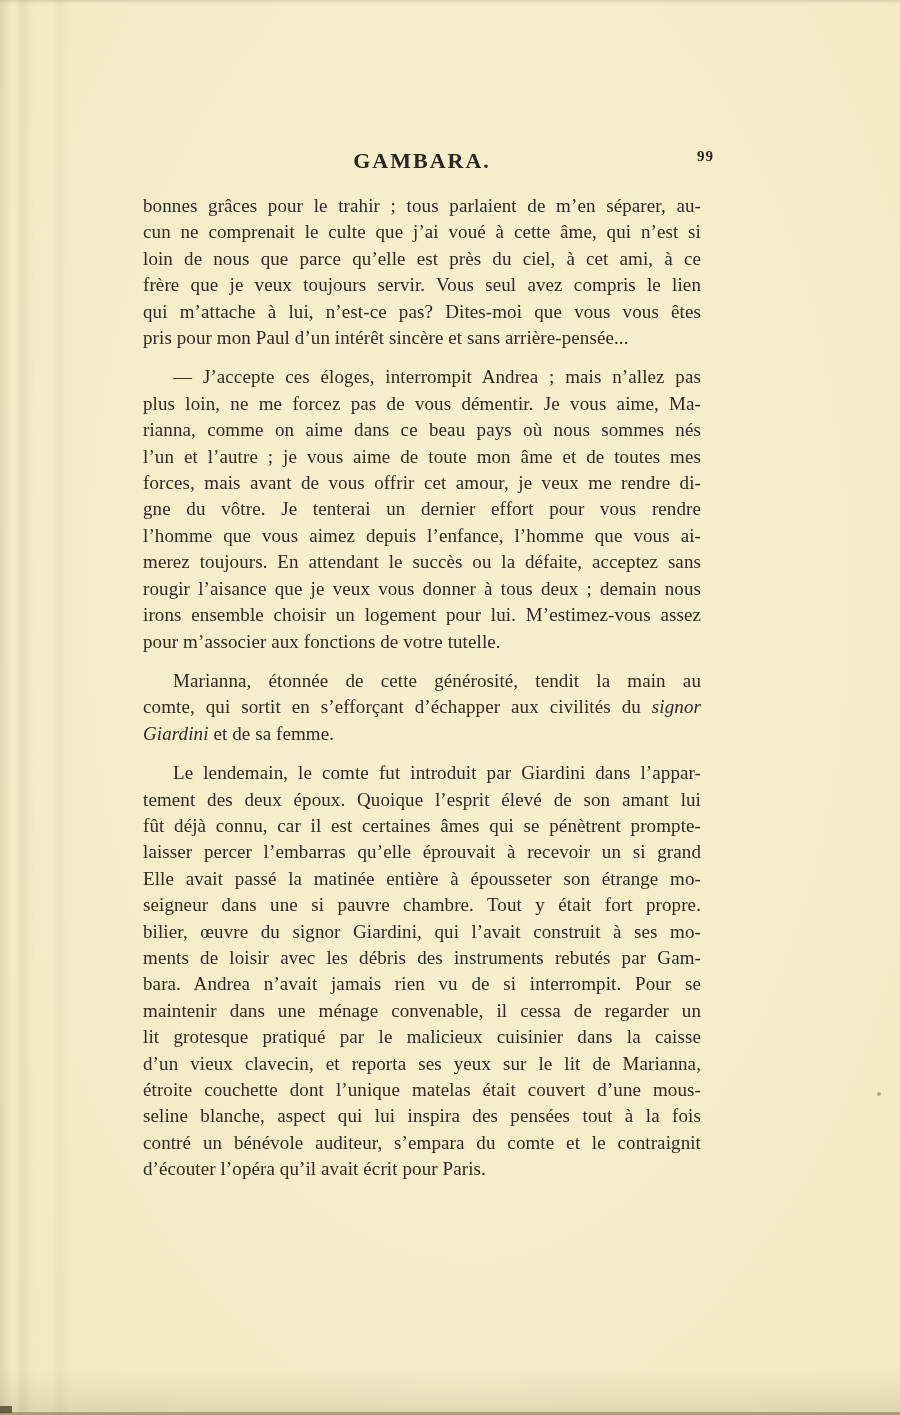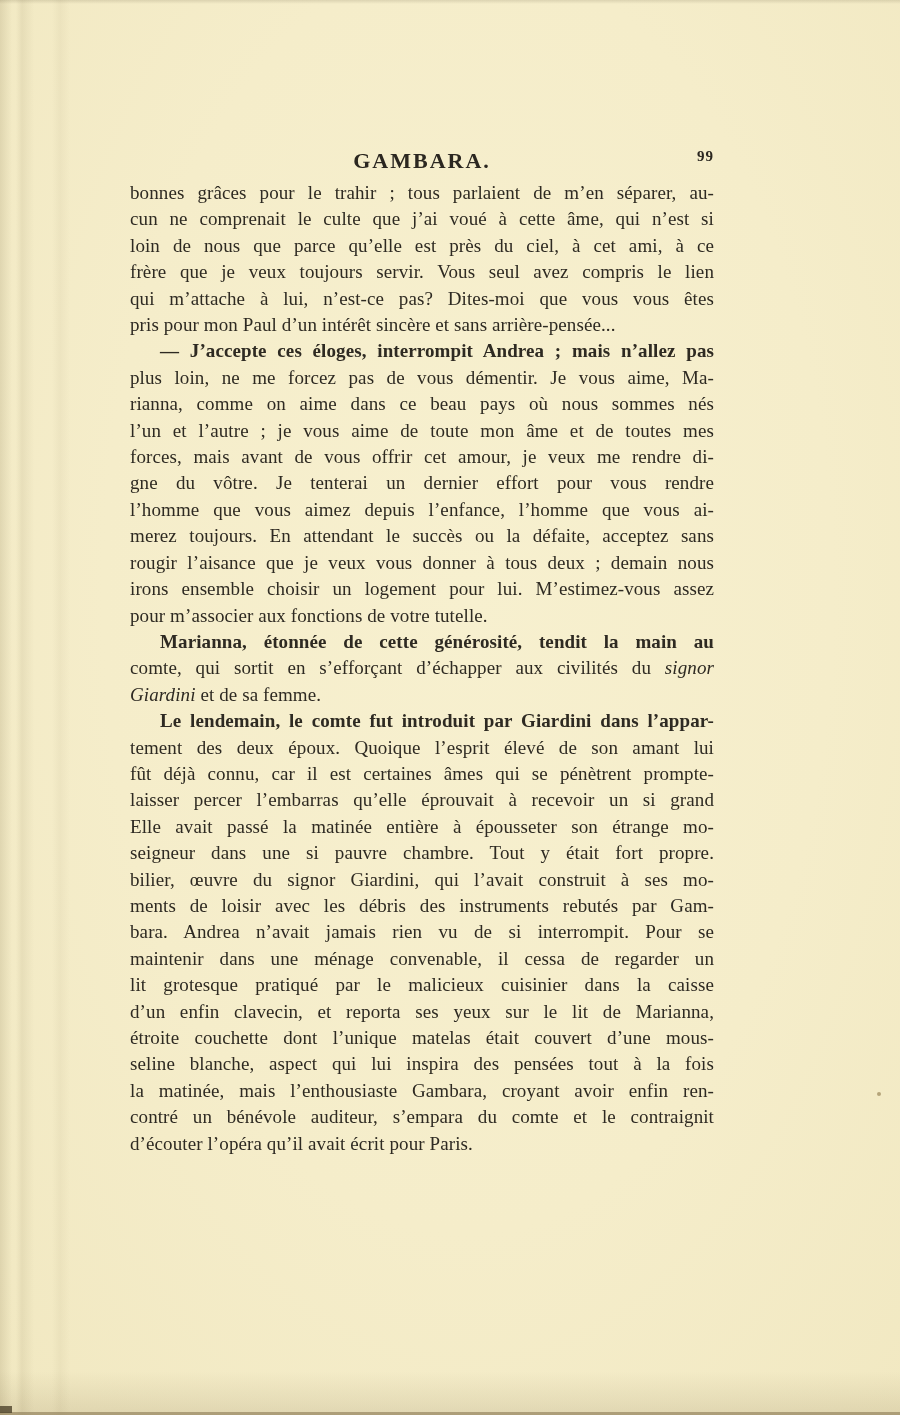--- a/index.html
+++ b/index.html
@@ -50,28 +50,28 @@
   
   .text-block {
     position: absolute;
     left: 130px;
     top: 180px;
     width: 584px;
     font-size: 19px;
     line-height: 26.4px;
     letter-spacing: 0.1px;
   }
-  .paragraph { margin: 0; }
+  .paragraph { margin: 13px; }
   .line {
     text-align: justify;
     text-align-last: justify;
     white-space: normal;
   }
   .line.last { text-align-last: left; }
-  .line.indent { text-indent: 30px; font-weight: bold; }
+  .line.indent { text-indent: 30px; }
   .line i { font-style: italic; }
 
   
   .bottom-edge-line {
     position: absolute;
     left: 0; right: 0; bottom: 0;
     height: 3px;
     background: #91805a;
     opacity: 0.65;
   }
@@ -132,24 +132,23 @@
         <div class="line">tement des deux époux. Quoique l’esprit élevé de son amant lui</div>
         <div class="line">fût déjà connu, car il est certaines âmes qui se pénètrent prompte-</div>
         <div class="line">laisser percer l’embarras qu’elle éprouvait à recevoir un si grand</div>
         <div class="line">Elle avait passé la matinée entière à épousseter son étrange mo-</div>
         <div class="line">seigneur dans une si pauvre chambre. Tout y était fort propre.</div>
         <div class="line">bilier, œuvre du signor Giardini, qui l’avait construit à ses mo-</div>
         <div class="line">ments de loisir avec les débris des instruments rebutés par Gam-</div>
         <div class="line">bara. Andrea n’avait jamais rien vu de si interrompit. Pour se</div>
         <div class="line">maintenir dans une ménage convenable, il cessa de regarder un</div>
         <div class="line">lit grotesque pratiqué par le malicieux cuisinier dans la caisse</div>
-        <div class="line">d’un enfin clavecin, et reporta ses yeux sur le lit de Marianna,</div>
+        <div class="line">d’un vieux clavecin, et reporta ses yeux sur le lit de Marianna,</div>
         <div class="line">étroite couchette dont l’unique matelas était couvert d’une mous-</div>
         <div class="line">seline blanche, aspect qui lui inspira des pensées tout à la fois</div>
-        <div class="line">la matinée, mais l’enthousiaste Gambara, croyant avoir enfin ren-</div>
         <div class="line">contré un bénévole auditeur, s’empara du comte et le contraignit</div>
         <div class="line last">d’écouter l’opéra qu’il avait écrit pour Paris.</div>
       </div>
     </div>
 
   <div class="bottom-edge-line"></div>
   <div class="bottom-corner-mark"></div>
   <div class="margin-speck"></div>
 
 </div>

